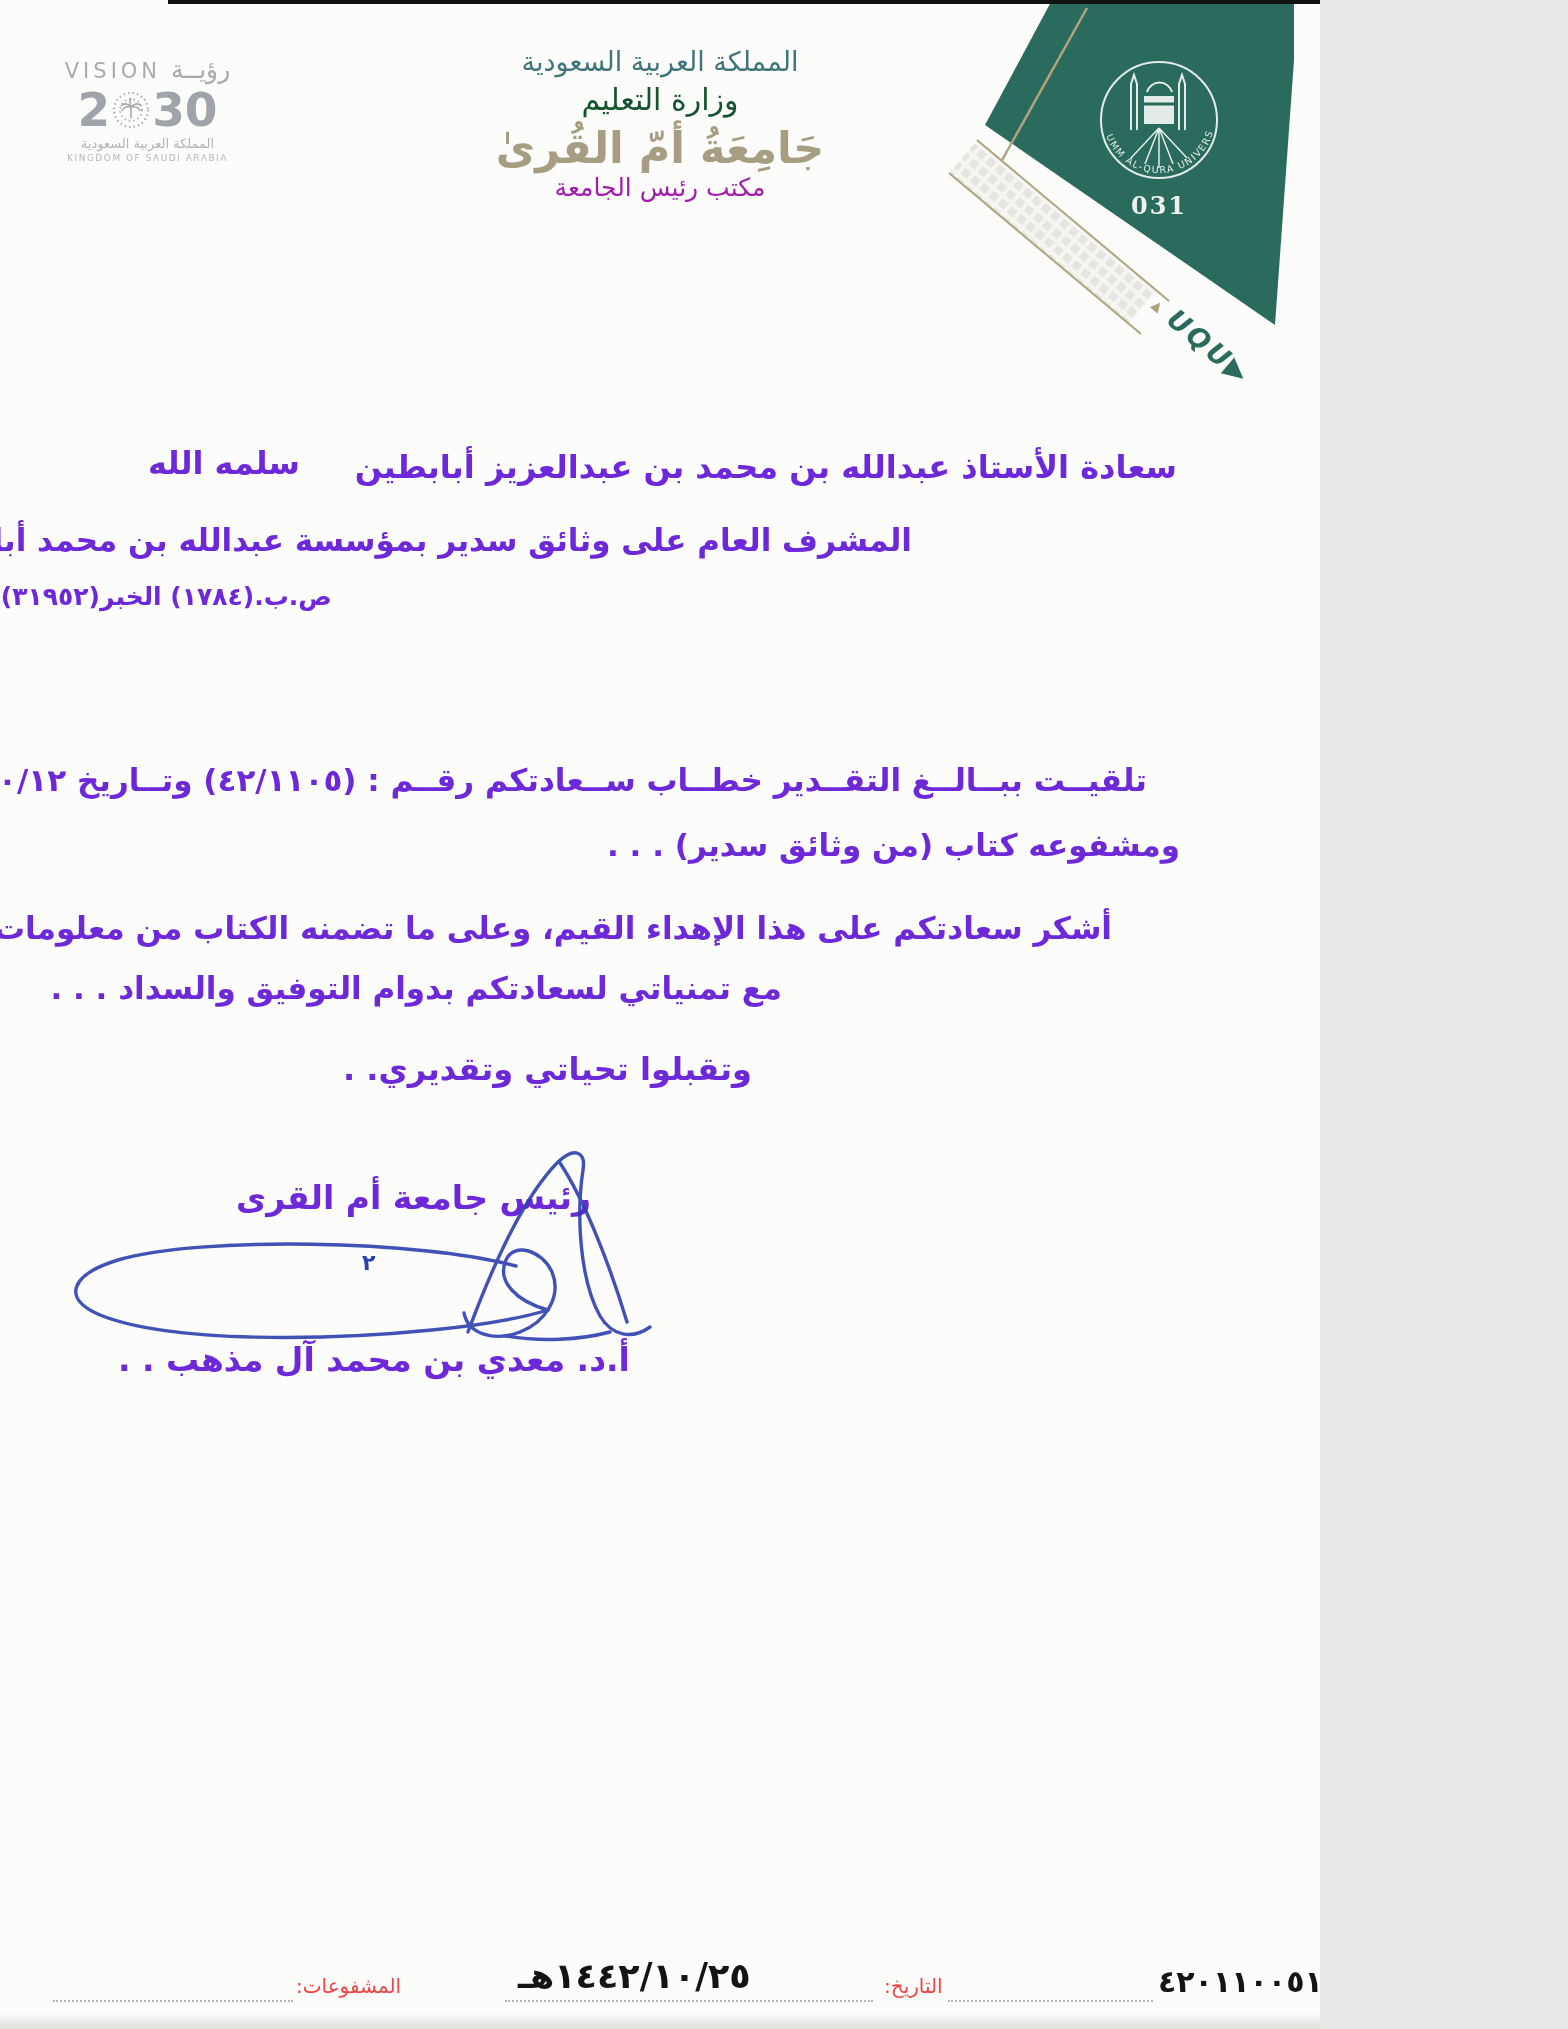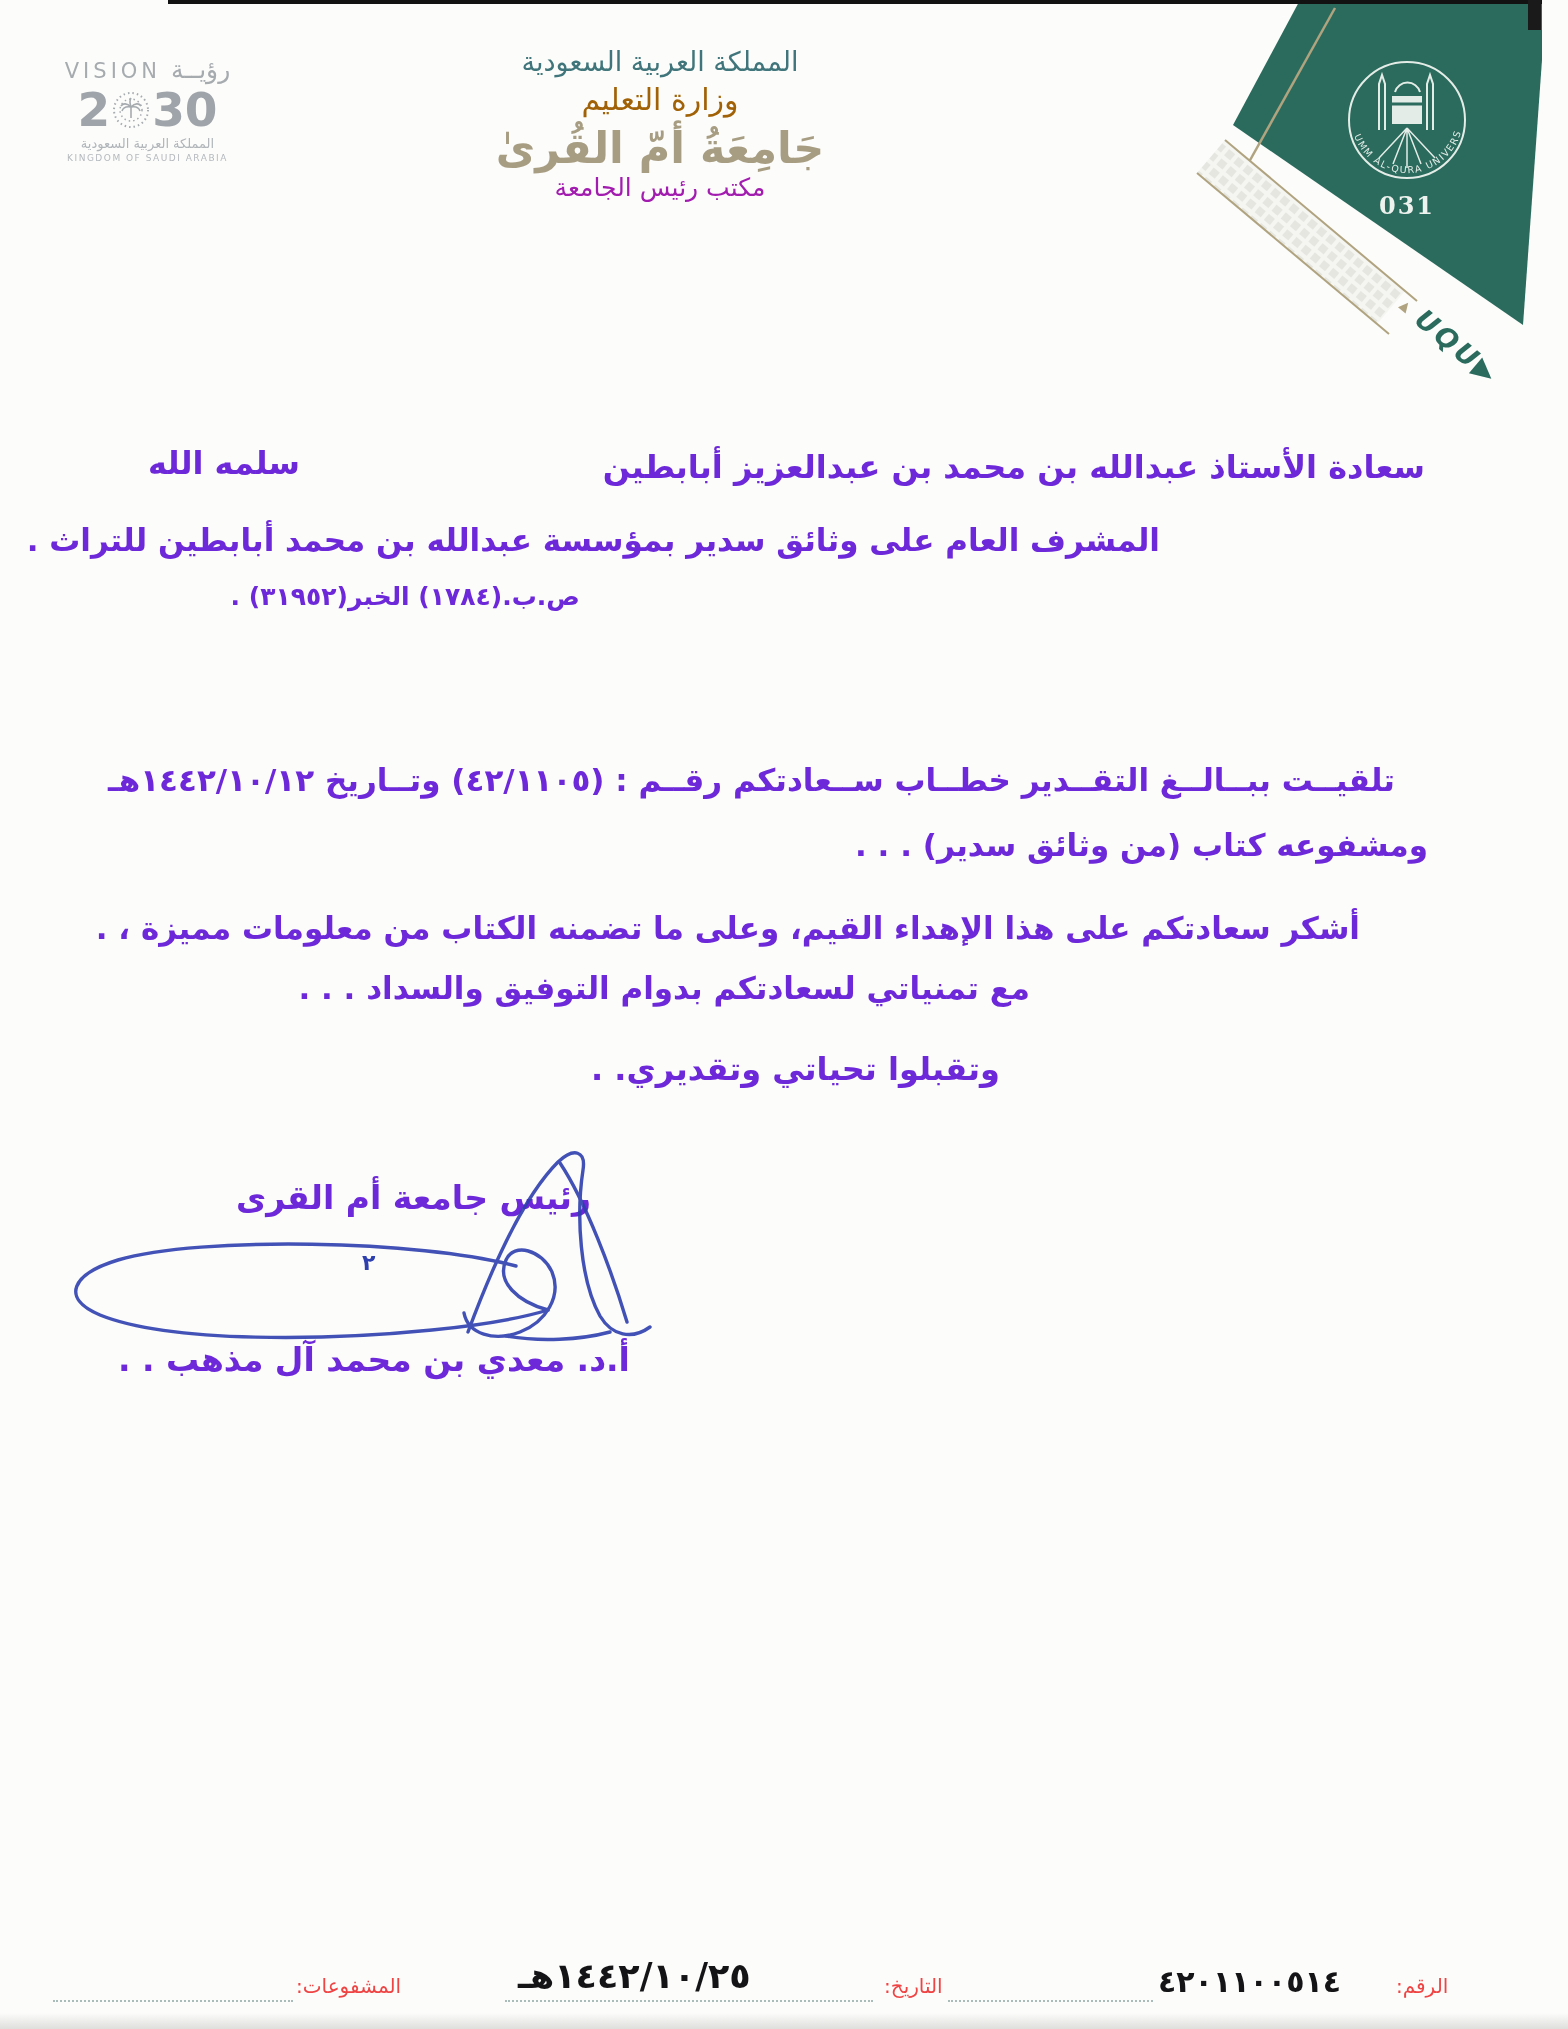--- a/index.html
+++ b/index.html
@@ -1,28 +1,28 @@
 <!DOCTYPE html>
 <html lang="ar"><head>
 <meta charset="utf-8">
 <style>
   html,body{margin:0;padding:0;background:#e8e8e6;}
   .page{
-    position:relative; width:1568px; height:2029px;
+    position:relative; width:1320px; height:2029px;
     background:#fcfcfa; overflow:hidden;
     font-family:"DejaVu Sans", sans-serif;
     color:#1b1b1d;
   }
   .abs{position:absolute; white-space:nowrap;}
   .rtl{direction:rtl; unicode-bidi:embed;}
 
   
   .header{position:absolute; left:340px; top:46px; width:640px; text-align:center;}
   .hdr-country{font-size:27px; color:#40767b;}
-  .hdr-ministry{font-size:30px; color:#a16207; margin-top:5px;}
+  .hdr-ministry{font-size:30px; color:#14532d; margin-top:5px;}
   .hdr-university{font-size:43px; font-weight:bold; color:#a79d82; margin-top:6px;}
   .hdr-office{font-size:25px; color:#a21caf; }
 
   
   .vision{position:absolute; left:50px; top:55px; width:195px; text-align:center; color:#a6abb0;}
   .vision-row1{display:flex; justify-content:center; align-items:baseline; gap:10px;}
   .vision-en{font-size:21px; letter-spacing:4px;}
   .vision-ar{font-size:25px;}
   .vision-year{display:flex; justify-content:center; align-items:center; font-size:47px; font-weight:bold; line-height:1; margin-top:2px; color:#9fa4aa;}
   .vision-kingdom-ar{font-size:13px; margin-top:3px; color:#b0b5ba;}

